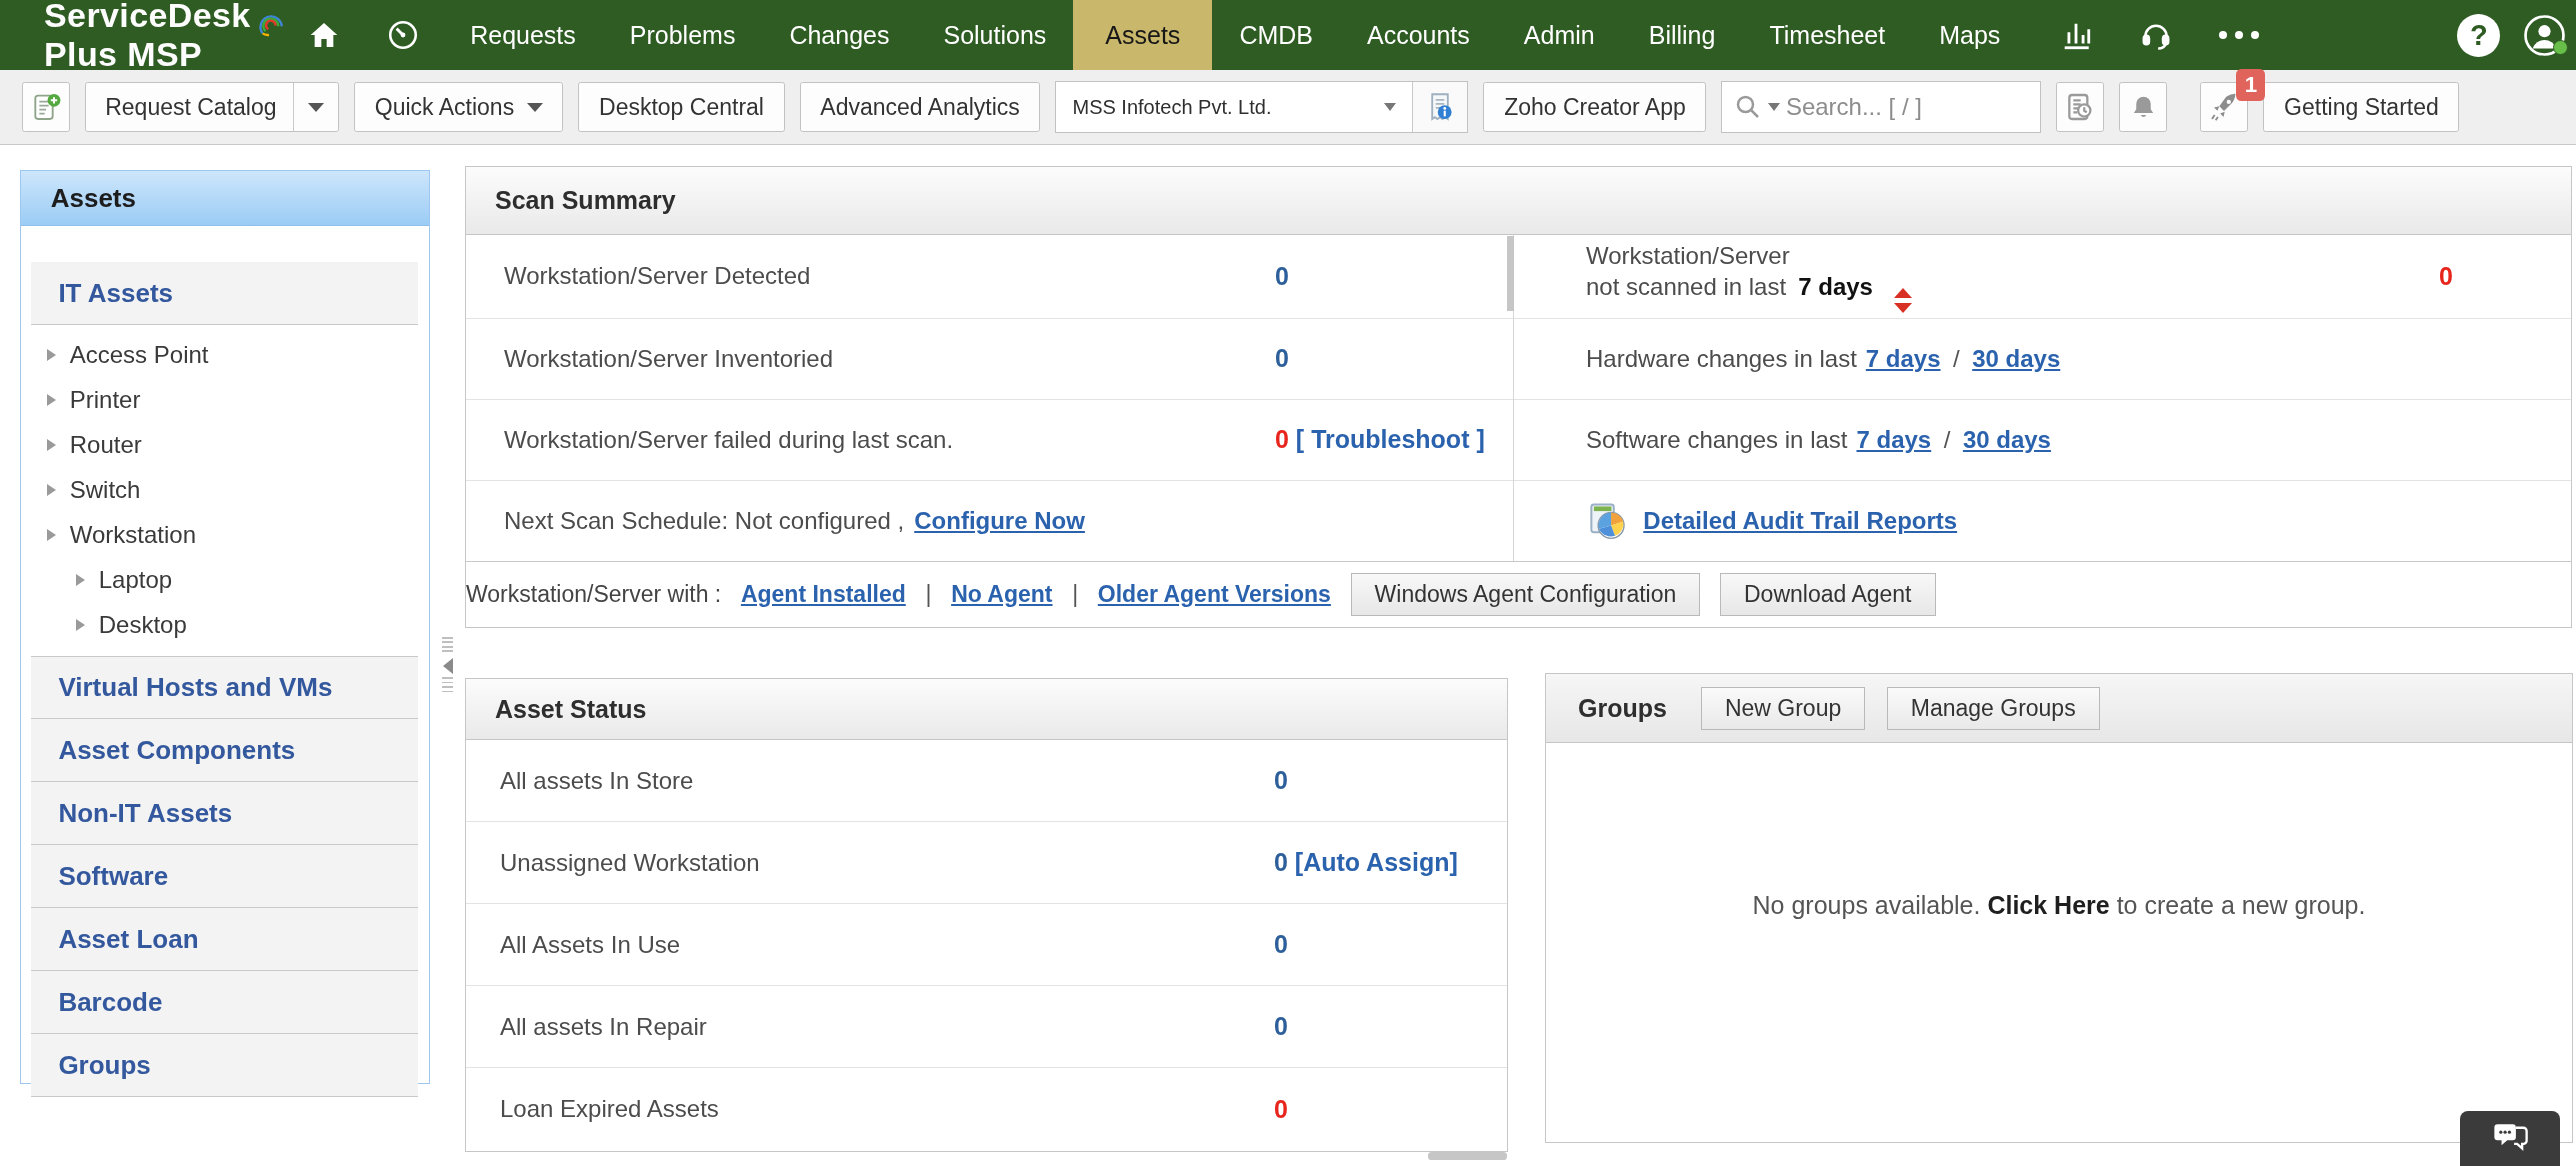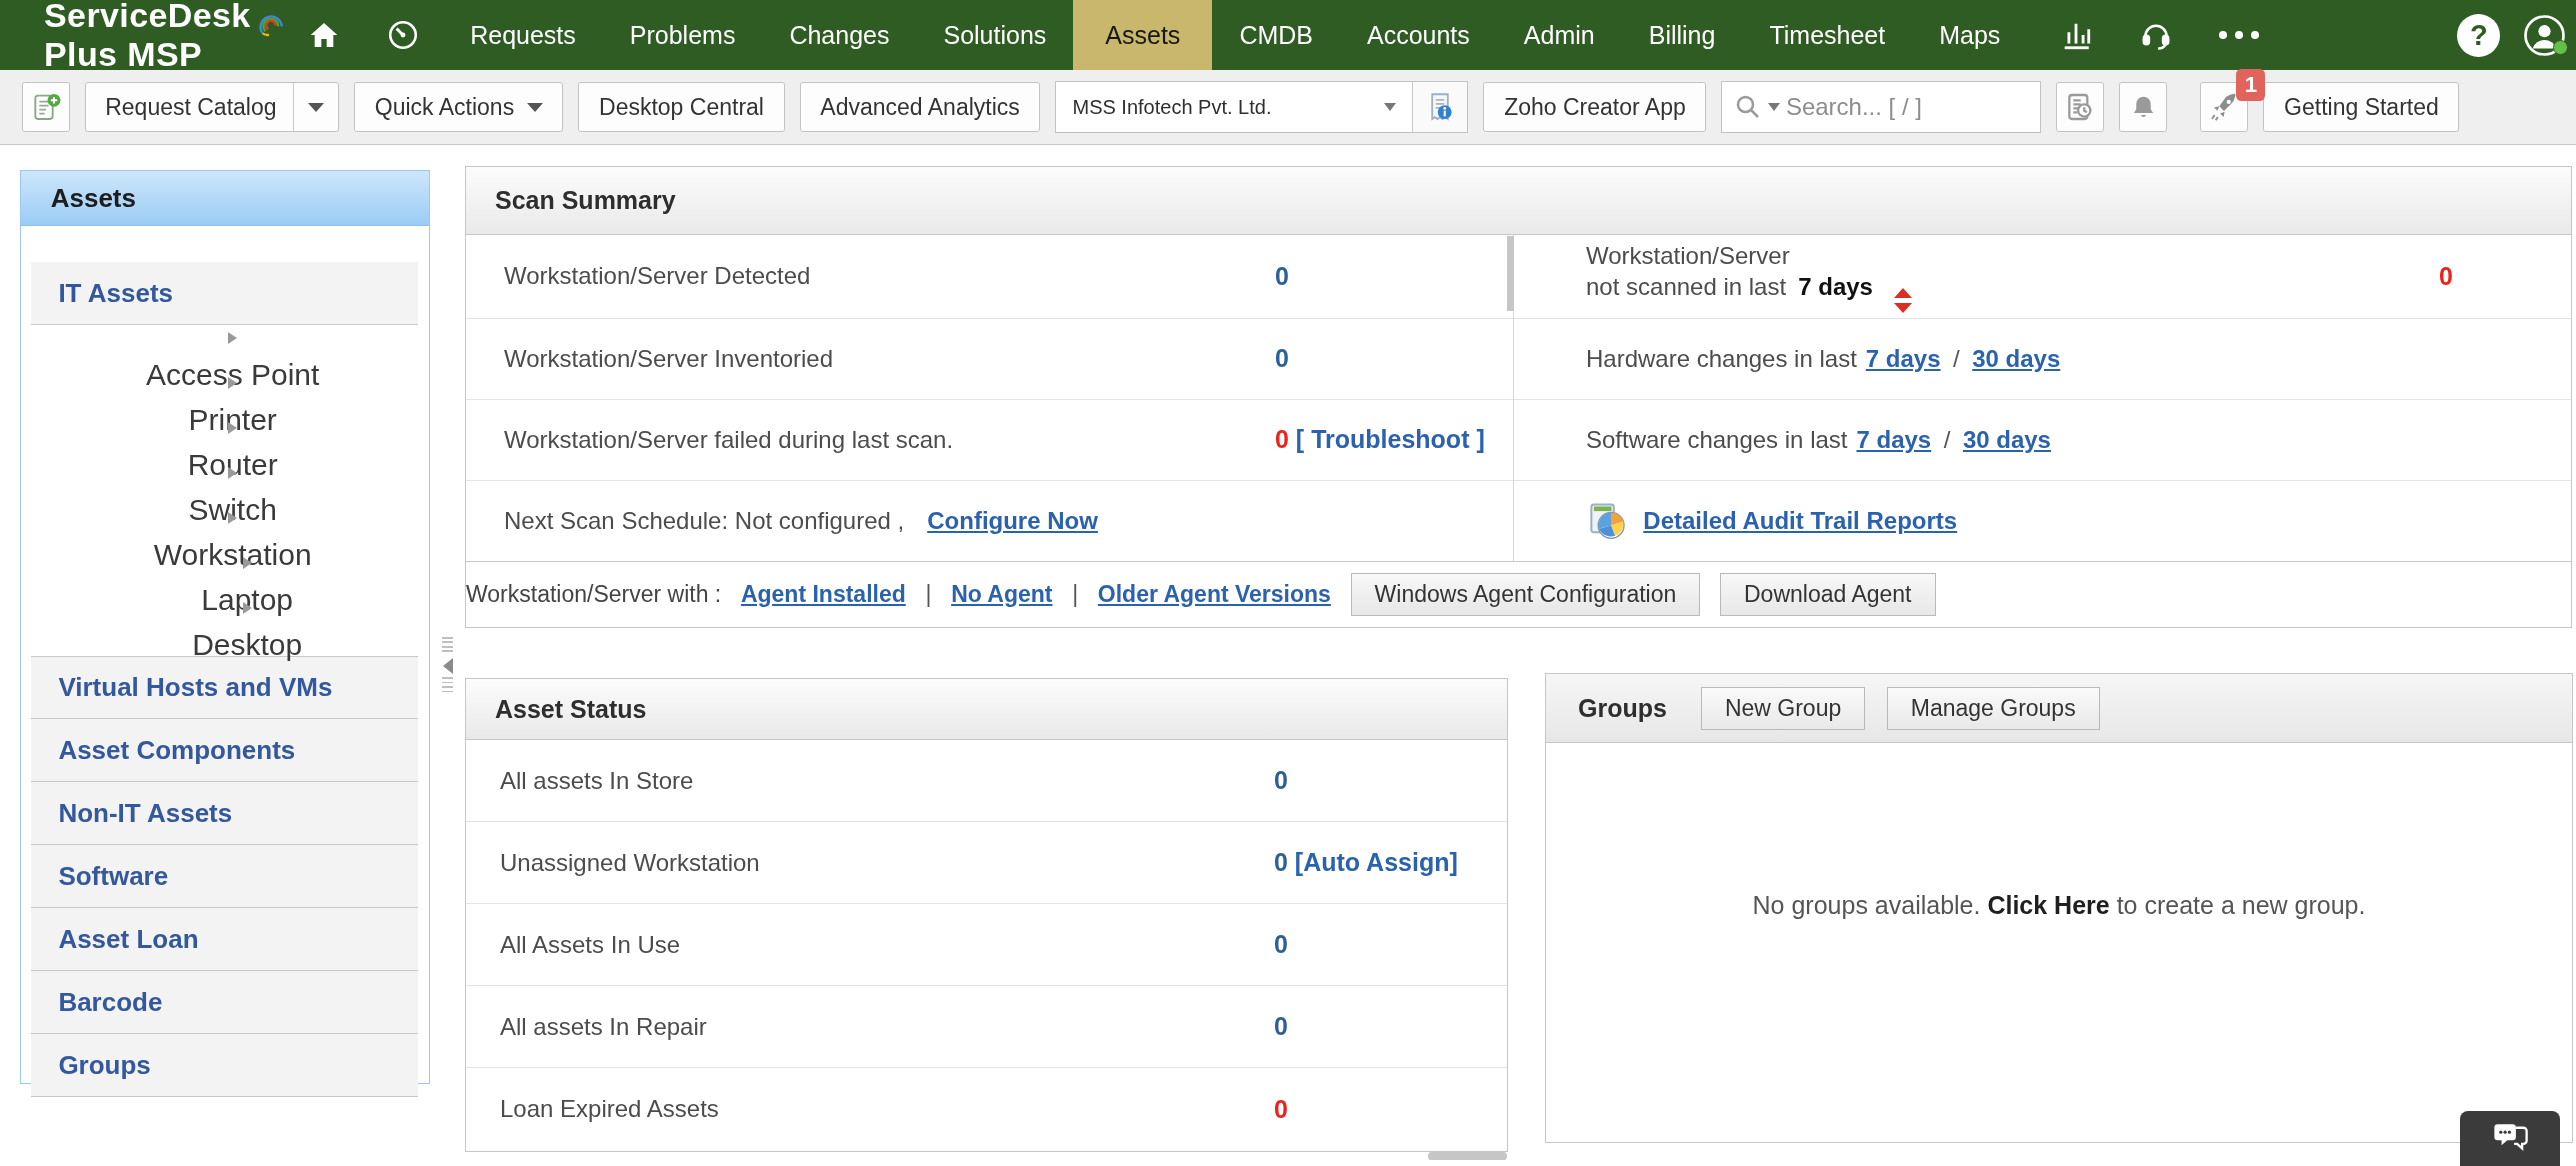--- a/index.html
+++ b/index.html
@@ -63,21 +63,21 @@
   .sidebar-header { height:55px; background:linear-gradient(#cde6fb,#9bccf5);
     border-bottom:0.9px solid #8fc0ea; display:flex; align-items:center; padding-left:30px;
     font-size:26px; font-weight:bold; color:#1d1d1d; }
   .sidebar-list { padding:9px 10.7px 10.7px;margin-top:27px; }
   .side-section { height:63px; background:#f3f3f3; border-bottom:0.9px solid #c9c9c9;
     display:flex; align-items:center; padding-left:27px; font-size:26px; font-weight:bold;
     color:#33589d; cursor:pointer; }
   .side-section.bt { border-top:0.9px solid #c9c9c9; }
   .tree { padding:7.2px 0 9px; }
   .tree-item { height:45px; display:flex; align-items:center; gap:13.4px; padding-left:16px;
-    font-size:30px; color:#3a3a3a; cursor:pointer;flex-direction:column; }
+    font-size:24px; color:#3a3a3a; cursor:pointer; }
   .tree-item.sub { padding-left:45px; }
   .tri-right { width:0; height:0; border-left:9.8px solid #9a9a9a;
     border-top:6.3px solid transparent; border-bottom:6.3px solid transparent; }
 
   .collapse-handle { position:absolute; left:440px; top:492px; width:15px; height:57px;
     display:flex; flex-direction:column; align-items:center; justify-content:space-between;
     cursor:pointer; }
   .stripes { width:11.6px; height:17px;
     background:repeating-linear-gradient(to bottom,#bfbfbf 0 1.8px,transparent 1.8px 4.5px); }
   .tri-left { width:0; height:0; border-right:10.7px solid #8a8a8a;
@@ -365,21 +365,21 @@
         </div>
         <div class="srow">
           <span>Workstation/Server failed during last scan.</span>
           <span class="val">
             <a class="red">0</a>
             <a class="lnk plain">[ Troubleshoot ]</a>
           </span>
         </div>
         <div class="srow noline">
           <span>Next Scan Schedule: Not configured ,</span>
-          <a class="lnk" style="margin-left:23px">Configure Now</a>
+          <a class="lnk" style="margin-left:10px">Configure Now</a>
         </div>
       </div>
       <div class="scan-right">
         <div class="srow">
           <div class="two-line">
             <span>Workstation/Server</span><br>
             <span>not scanned in last</span>
             <b>7 days</b>
             <span class="updown">
                 <i class="u"></i>

